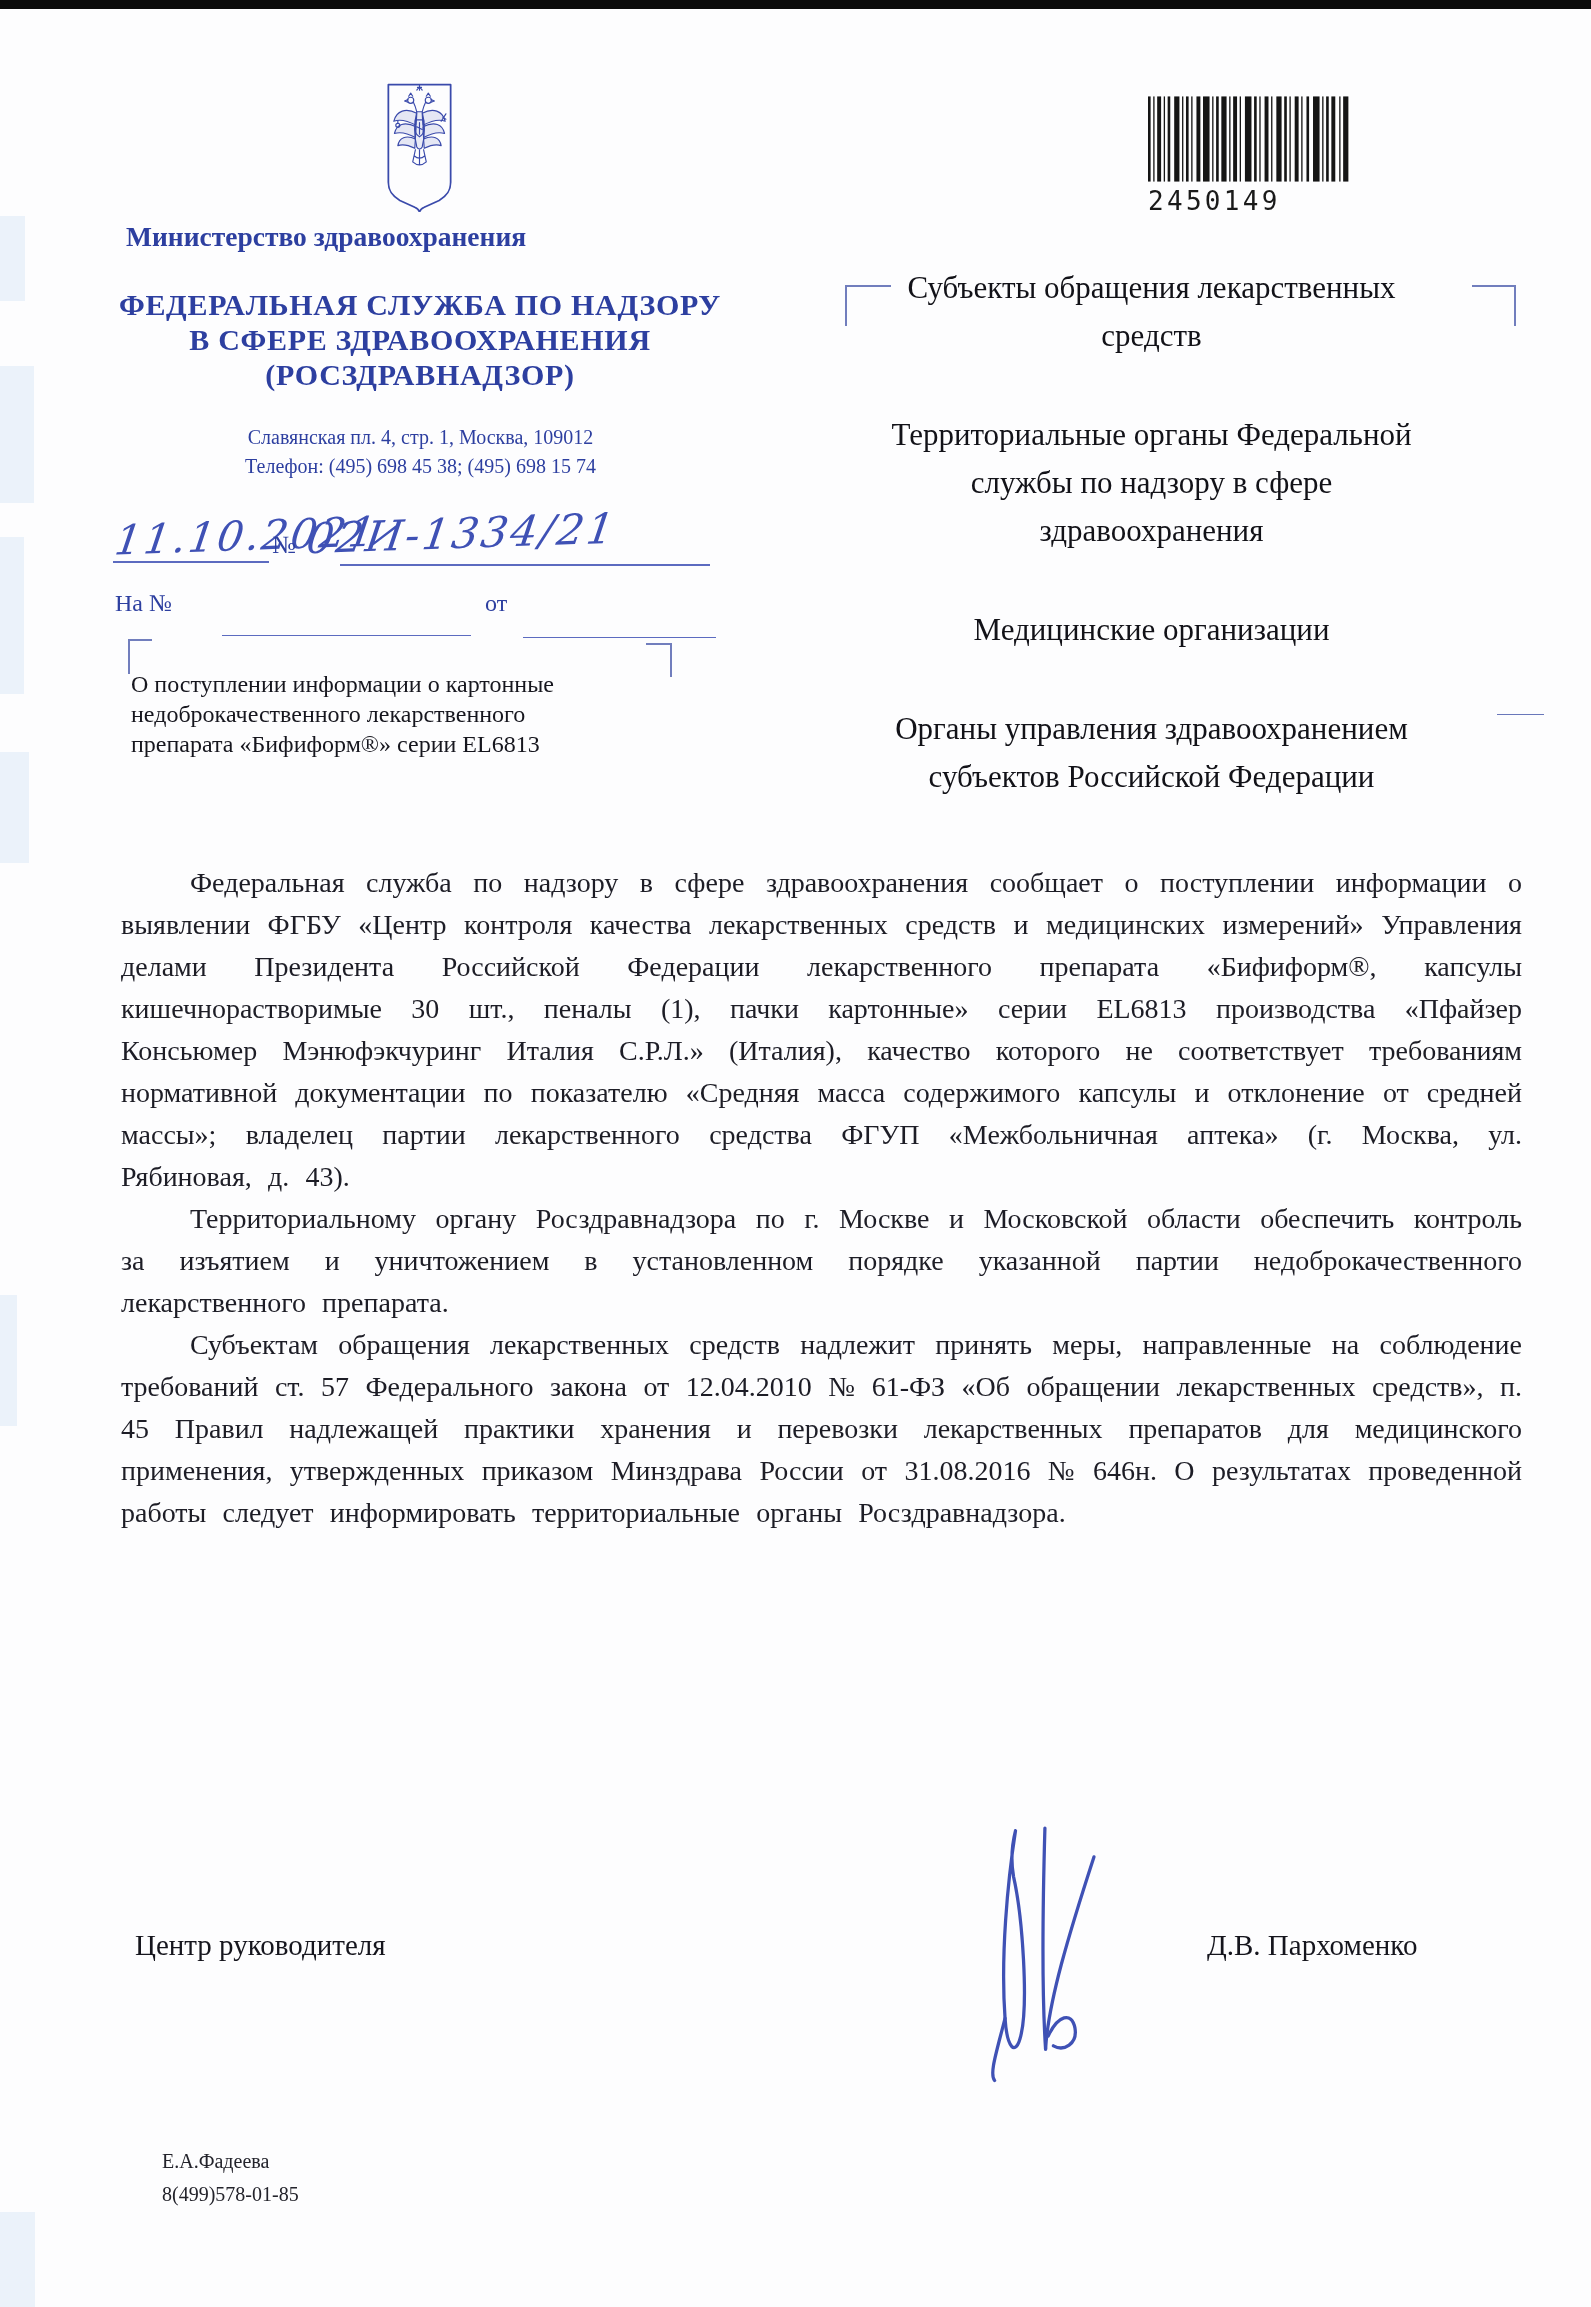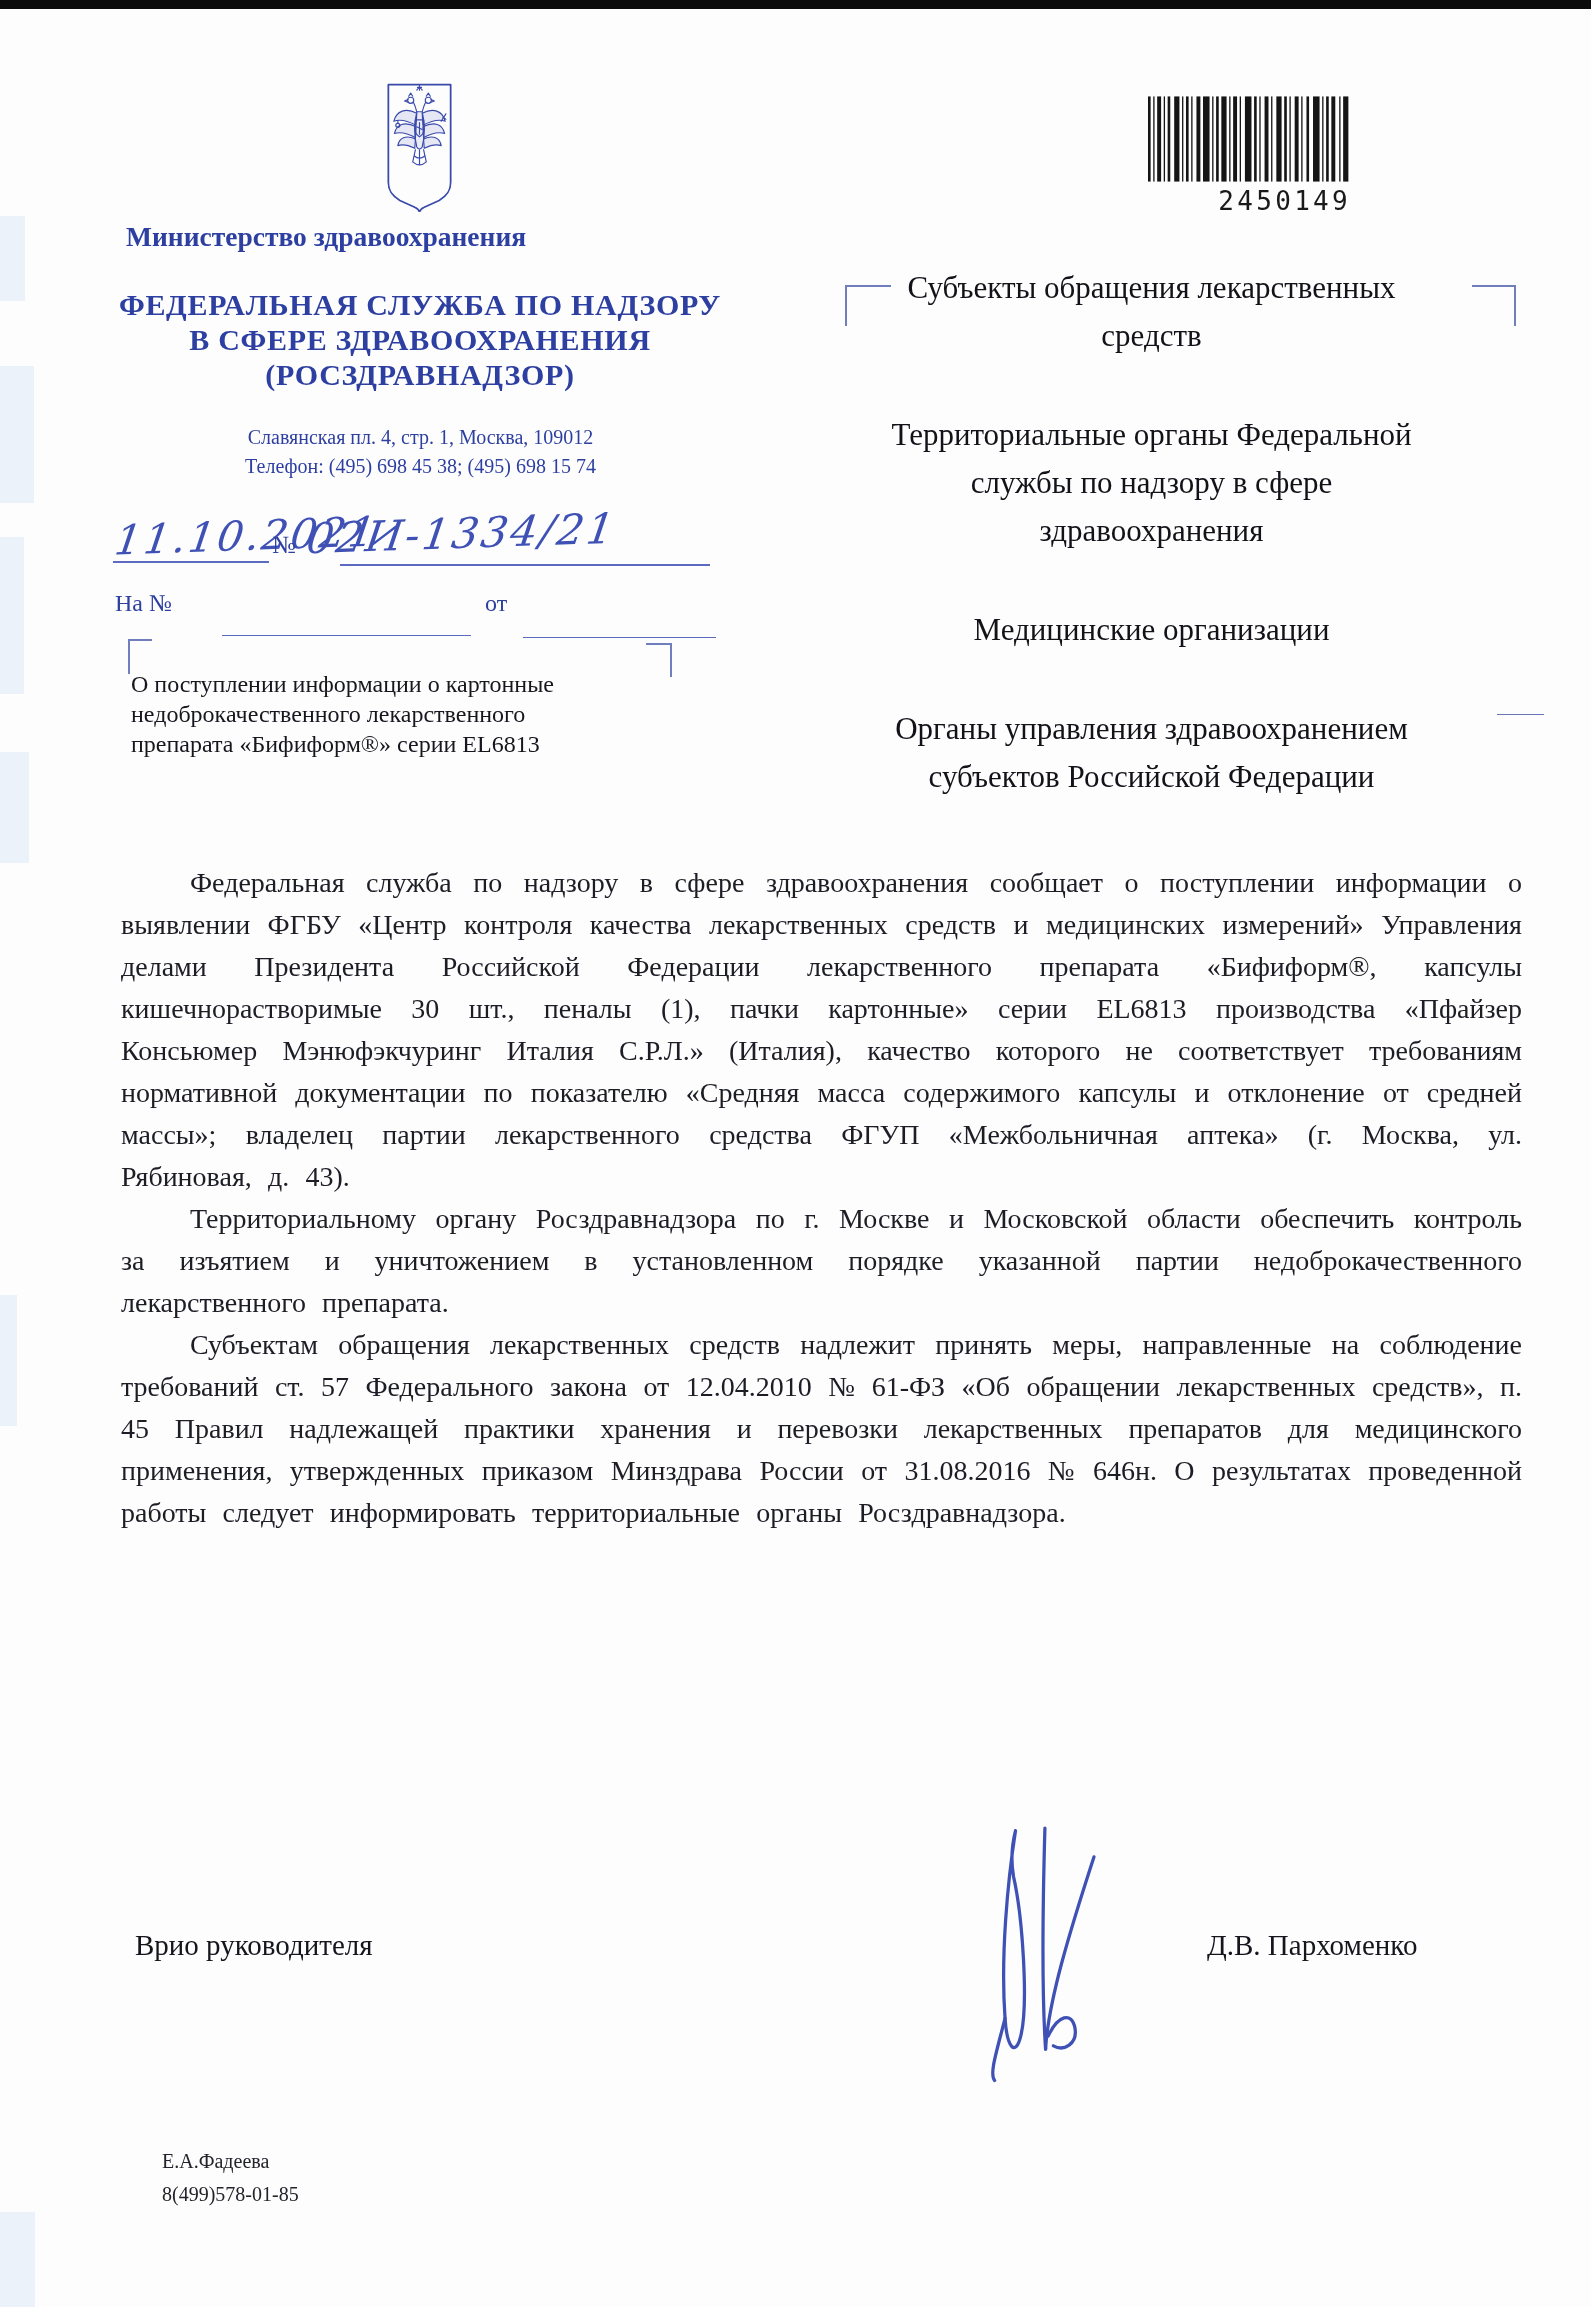--- a/index.html
+++ b/index.html
@@ -34,21 +34,21 @@
   .recipient-block{margin:0 0 51px 0;}
   
   .subject{left:131px;top:669px;width:451px;font-size:24px;line-height:30px;color:#16161e;}
   
   .body-text{left:121px;top:862px;width:1401px;font-size:28px;line-height:42px;
     text-align:justify;word-spacing:9.2px;color:var(--text);}
   .body-text p{margin:0;text-indent:69px;}
   
   .sig-label{font-size:29px;color:#15151d;}
   .footer{left:162px;top:2145px;font-size:20px;line-height:33px;color:#23232b;}
-  .barcode-num{left:1148px;top:186px;width:203px;text-align:right;
+  .barcode-num{left:1148px;top:186px;width:203px;text-align:left;
     font-family:"DejaVu Sans Mono", monospace;font-size:26px;letter-spacing:3.3px;color:#1a1a1a;}
 </style>
 </head>
 <body>
 
 <div class="page">
 
   <div class="abs scan-top"></div>
   <div class="abs edge-patch" style="left:0;top:216px;width:25px;height:85px;"></div>
   <div class="abs edge-patch" style="left:0;top:366px;width:34px;height:137px;"></div>
@@ -164,21 +164,21 @@
     <div class="recipient-block">Медицинские организации</div>
     <div class="recipient-block">Органы управления здравоохранением субъектов Российской Федерации</div>
   </div>
 
   <div class="abs body-text">
     <p>Федеральная служба по надзору в сфере здравоохранения сообщает о поступлении информации о выявлении ФГБУ «Центр контроля качества лекарственных средств и медицинских измерений» Управления делами Президента Российской Федерации лекарственного препарата «Бифиформ®, капсулы кишечнорастворимые 30 шт., пеналы (1), пачки картонные» серии EL6813 производства «Пфайзер Консьюмер Мэнюфэкчуринг Италия С.Р.Л.» (Италия), качество которого не соответствует требованиям нормативной документации по показателю «Средняя масса содержимого капсулы и отклонение от средней массы»; владелец партии лекарственного средства ФГУП «Межбольничная аптека» (г. Москва, ул. Рябиновая, д. 43).</p>
     <p>Территориальному органу Росздравнадзора по г. Москве и Московской области обеспечить контроль за изъятием и уничтожением в установленном порядке указанной партии недоброкачественного лекарственного препарата.</p>
     <p>Субъектам обращения лекарственных средств надлежит принять меры, направленные на соблюдение требований ст. 57 Федерального закона от 12.04.2010 № 61-ФЗ «Об обращении лекарственных средств», п. 45 Правил надлежащей практики хранения и перевозки лекарственных препаратов для медицинского применения, утвержденных приказом Минздрава России от 31.08.2016 № 646н. О результатах проведенной работы следует информировать территориальные органы Росздравнадзора.</p>
   </div>
 
-  <div class="abs sig-label" style="left:135px;top:1929px;">Врио руководителя</div>
+  <div class="abs sig-label" style="left:135px;top:1929px;">Центр руководителя</div>
   <div class="abs" style="left:916px;top:1819px;width:216px;height:268px;">
     <svg viewBox="0 0 330 410" width="216" height="268" fill="none" stroke="#3f51b5" stroke-width="5" stroke-linecap="round">
       <path d="M152 18 C140 95 129 210 136 305 C139 350 152 365 160 332 C172 285 163 150 149 88 C145 66 147 38 152 18"></path>
       <path d="M197 14 C194 120 192 262 198 352"></path>
       <path d="M198 352 C202 280 234 175 272 58"></path>
       <path d="M202 332 C217 300 238 294 243 320 C247 344 226 356 210 347"></path>
       <path d="M136 305 C122 360 112 390 120 400"></path>
     </svg>
   </div>
   <div class="abs sig-label" style="left:1207px;top:1929px;">Д.В. Пархоменко</div>

